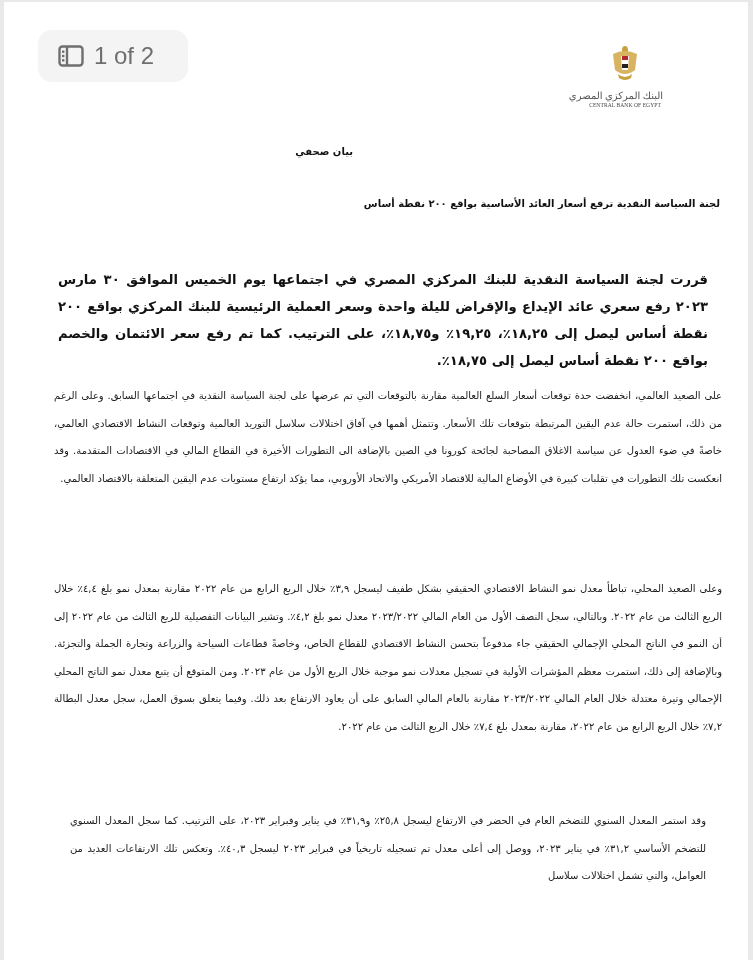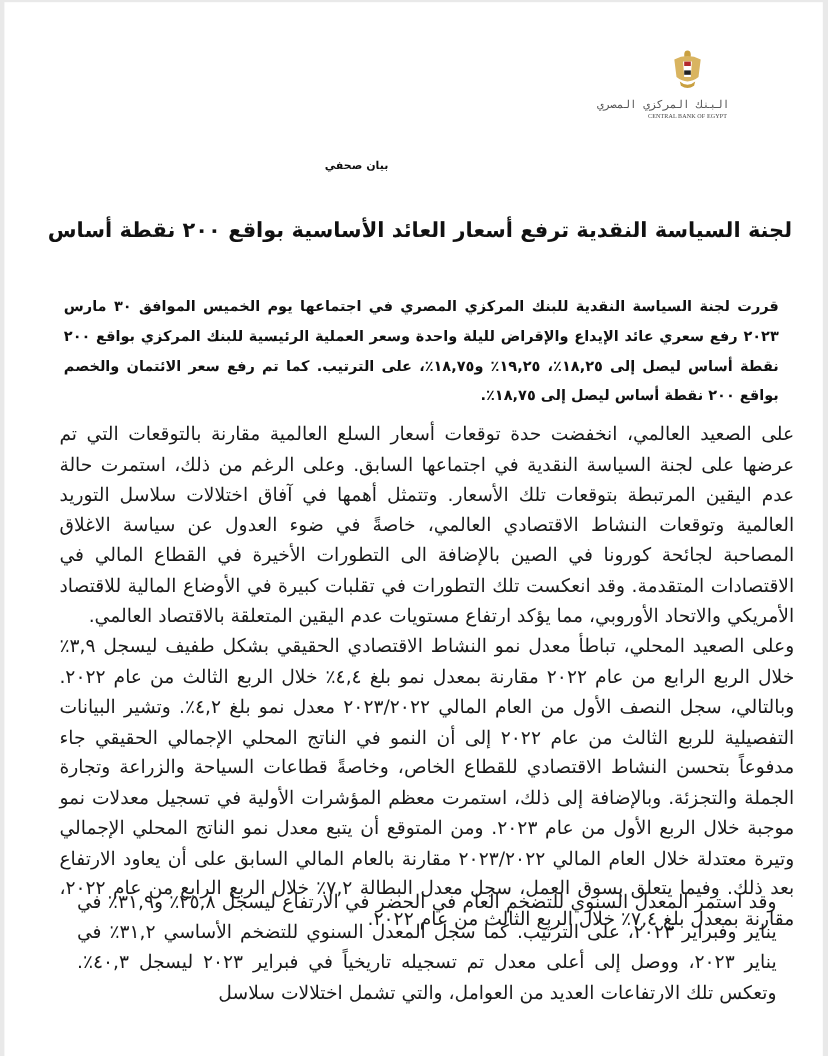--- a/index.html
+++ b/index.html
@@ -21,58 +21,70 @@
       cursor: pointer;
     }
     .badge .pg-icon { width: 26px; height: 22px; margin-right: 10px; display: inline-block; }
     .badge .pg-icon svg { display: block; }
     .logo {
       position: absolute; left: 583px; top: 42px; width: 76px; height: 78px;
       text-align: center;
     }
     .logo .eagle { display: block; margin: 0 auto; }
     .logo .ar-name {
-      font-family: Liberation Mono, monospace; font-size: 10px; color: #555;
+      font-family: Liberation Serif, serif; font-size: 10px; color: #555;
       direction: rtl; margin-top: 2px; white-space: nowrap; letter-spacing: -0.5px;
     }
     .logo .en-name {
       font-family: "Liberation Serif", serif; font-size: 5.5px; color: #444;
       letter-spacing: 0.1px; white-space: nowrap; margin-top: 1px;
     }
     .doc {
       direction: rtl; color: #111;
       font-family: "DejaVu Sans", sans-serif;
     }
     .title-small {
       position: absolute; right: 395px; top: 144px;
       font-weight: bold; font-size: 10px;
     }
     .headline {
       position: absolute; right: 28px; top: 196px;
-      font-weight: bold; font-size: 19px; white-space: nowrap;
+      font-weight: bold; font-size: 10px; white-space: nowrap;
     }
     .lead {
       position: absolute; right: 26px; left: 40px; top: 250px;
       font-weight: bold; font-size: 13.2px; line-height: 27px; text-align: justify;
       text-align-last: right;
     }
     .para {
       position: absolute; right: 26px; left: 50px;
-      font-size: 17px; line-height: 27.5px; text-align: justify;
+      font-size: 10px; line-height: 27.5px; text-align: justify;
       text-align-last: right; color: #1a1a1a;
     }
     .p1 { top: 380px; }
     .p2 { top: 573px; }
     .p3 { top: 789px; }
   </style>
 </head>
 <body>
 
 <div class="page">
 
+  <div class="badge">
+    <span class="pg-icon">
+      <svg width="26" height="22" viewBox="0 0 26 22">
+        <rect x="1.5" y="1.5" width="23" height="19" rx="3" fill="none" stroke="#6f6f72" stroke-width="2.4"></rect>
+        <line x1="9" y1="2" x2="9" y2="20" stroke="#6f6f72" stroke-width="2.4"></line>
+        <rect x="4" y="5.5" width="2.4" height="2.4" fill="#6f6f72"></rect>
+        <rect x="4" y="9.8" width="2.4" height="2.4" fill="#6f6f72"></rect>
+        <rect x="4" y="14.1" width="2.4" height="2.4" fill="#6f6f72"></rect>
+      </svg>
+    </span>
+    <span>1 of 2</span>
+  </div>
 
   <div class="logo">
     <span class="eagle">
       <svg width="30" height="40" viewBox="0 0 30 40">
         <ellipse cx="15" cy="6" rx="3" ry="4" fill="#c9a040"></ellipse>
         <path d="M3 10 Q15 4 27 10 L25 26 Q15 34 5 26 Z" fill="#d9b460"></path>
         <path d="M11 12 L19 12 L18 26 L12 26 Z" fill="#ffffff"></path>
         <rect x="12" y="12" width="6" height="4" fill="#b3282d"></rect>
         <rect x="12" y="20" width="6" height="4" fill="#222"></rect>
         <path d="M8 30 Q15 36 22 30 L21 34 Q15 38 9 34 Z" fill="#c9a040"></path>

